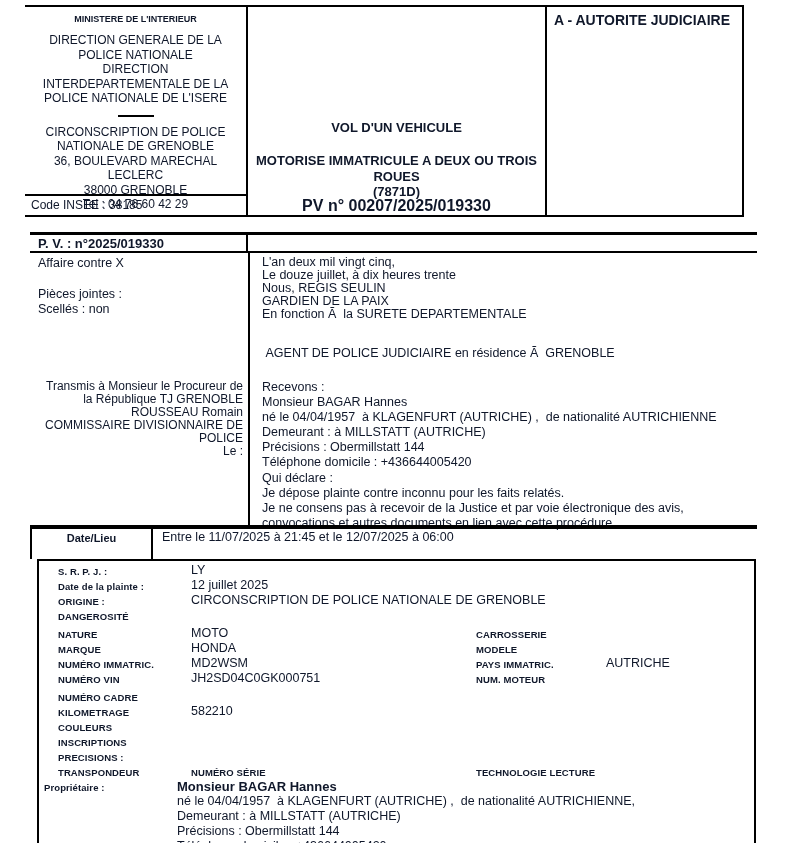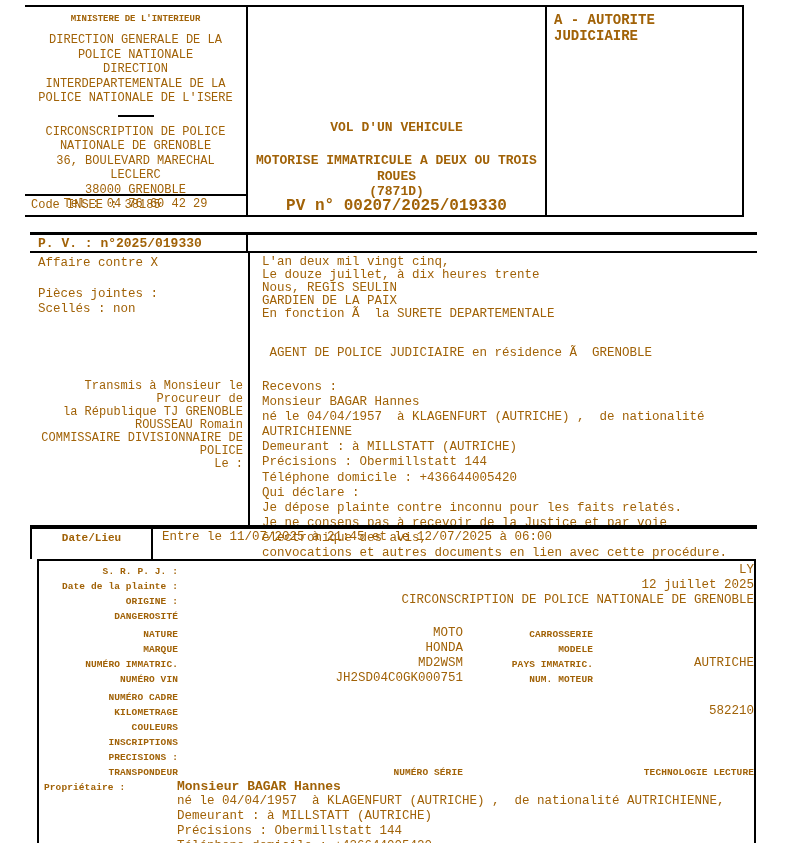--- a/index.html
+++ b/index.html
@@ -1,18 +1,18 @@
 <!DOCTYPE html>
 <html><head>
 <meta charset="utf-8">
 <style>
   html,body{margin:0;padding:0;background:#fff;}
   .page{
     position:relative;width:789px;height:843px;background:#ffffff;
-    font-family:Liberation Mono, monospace;color:#a16207;overflow:hidden;
+    font-family:Liberation Sans, sans-serif;color:#0f172a;overflow:hidden;
   }
   .pre{white-space:pre-wrap;}
 
   
   .hdr{
     position:absolute;left:25px;top:5px;width:717px;height:208px;
     border-top:2px solid #000;border-bottom:2px solid #000;border-right:2px solid #000;
     display:flex;
   }
   .hdr-left{width:221px;border-right:2px solid #000;position:relative;text-align:center;}
@@ -50,21 +50,21 @@
   .dl-label{width:123px;border-left:2px solid #000;border-right:2px solid #000;box-sizing:border-box;
     font-size:11px;font-weight:bold;text-align:center;padding-top:3px;}
   .dl-val{padding-left:9px;font-size:12.5px;line-height:15px;padding-top:1px;}
 
   
   .vbox{
     position:absolute;left:37px;top:559px;width:719px;height:284px;box-sizing:border-box;
     border-top:2px solid #000;border-left:2px solid #000;border-right:2px solid #000;
     padding-top:2px;overflow:hidden;
   }
-  .vrow{display:grid;grid-template-columns:133px 285px 130px 1fr;height:15px;padding-left:6px;text-align:right;}
+  .vrow{display:grid;grid-template-columns:133px 285px 130px 1fr;height:15px;padding-left:19px;}
   .vrow.gap{margin-top:3px;}
   .vlbl{font-size:9.5px;font-weight:bold;padding-top:3px;letter-spacing:.1px;}
   .vval{font-size:12.5px;}
   .vspan{grid-column:2 / span 3;}
   .owner-row{display:grid;grid-template-columns:133px 1fr;padding-left:5px;}
   .owner-name{font-size:13px;font-weight:bold;}
   .owner-details{font-size:12.5px;line-height:15px;}
 </style>
 </head>
 <body>
@@ -197,21 +197,21 @@
     </div>
     <div class="vrow">
       <div class="vlbl">INSCRIPTIONS</div>
     </div>
     <div class="vrow">
       <div class="vlbl">PRECISIONS :</div>
     </div>
     <div class="vrow">
       <div class="vlbl">TRANSPONDEUR</div>
       <div class="vlbl">NUMÉRO SÉRIE</div>
-      <div class="vlbl" style="grid-column:3 / span 2;margin-left:16px;">TECHNOLOGIE LECTURE</div>
+      <div class="vlbl" style="grid-column:3 / span 2;">TECHNOLOGIE LECTURE</div>
     </div>
     <div class="owner-row">
       <div class="vlbl">Propriétaire :</div>
       <div>
         <div class="owner-name">Monsieur BAGAR Hannes</div>
         <div class="owner-details pre">né le 04/04/1957  à KLAGENFURT (AUTRICHE) ,  de nationalité AUTRICHIENNE,
 Demeurant : à MILLSTATT (AUTRICHE)
 Précisions : Obermillstatt 144
 Téléphone domicile : +436644005420</div>
       </div>

